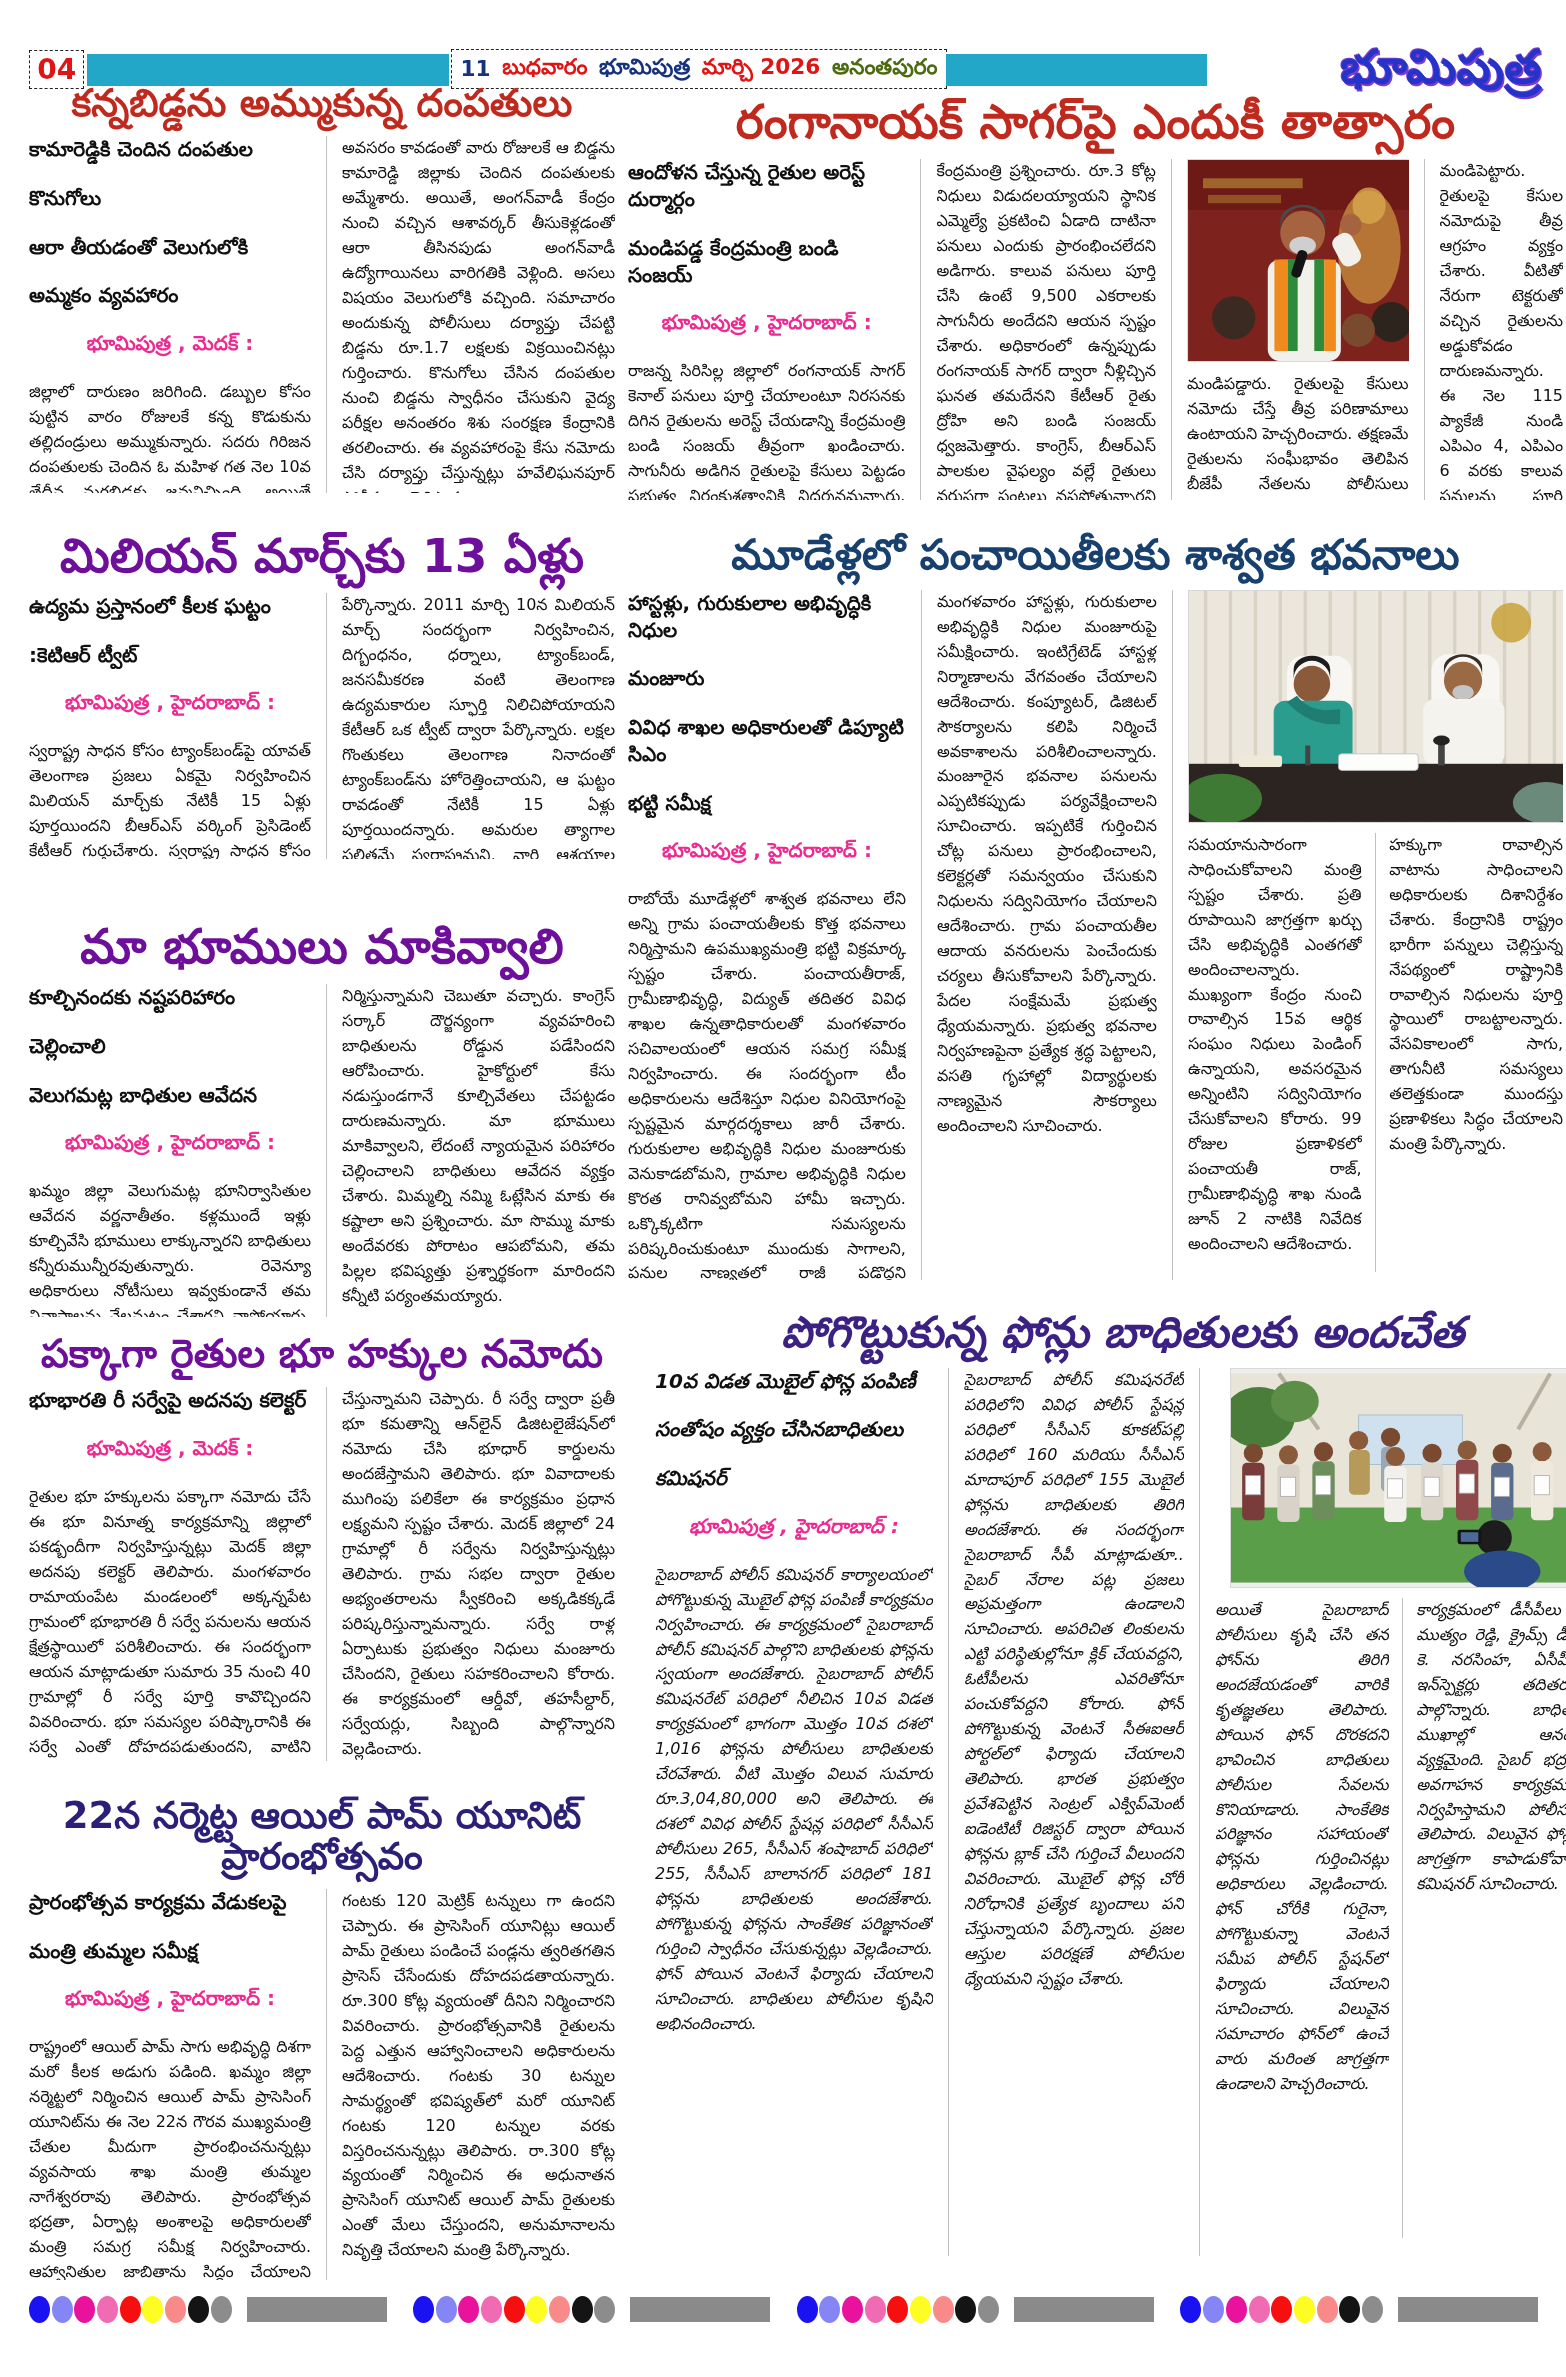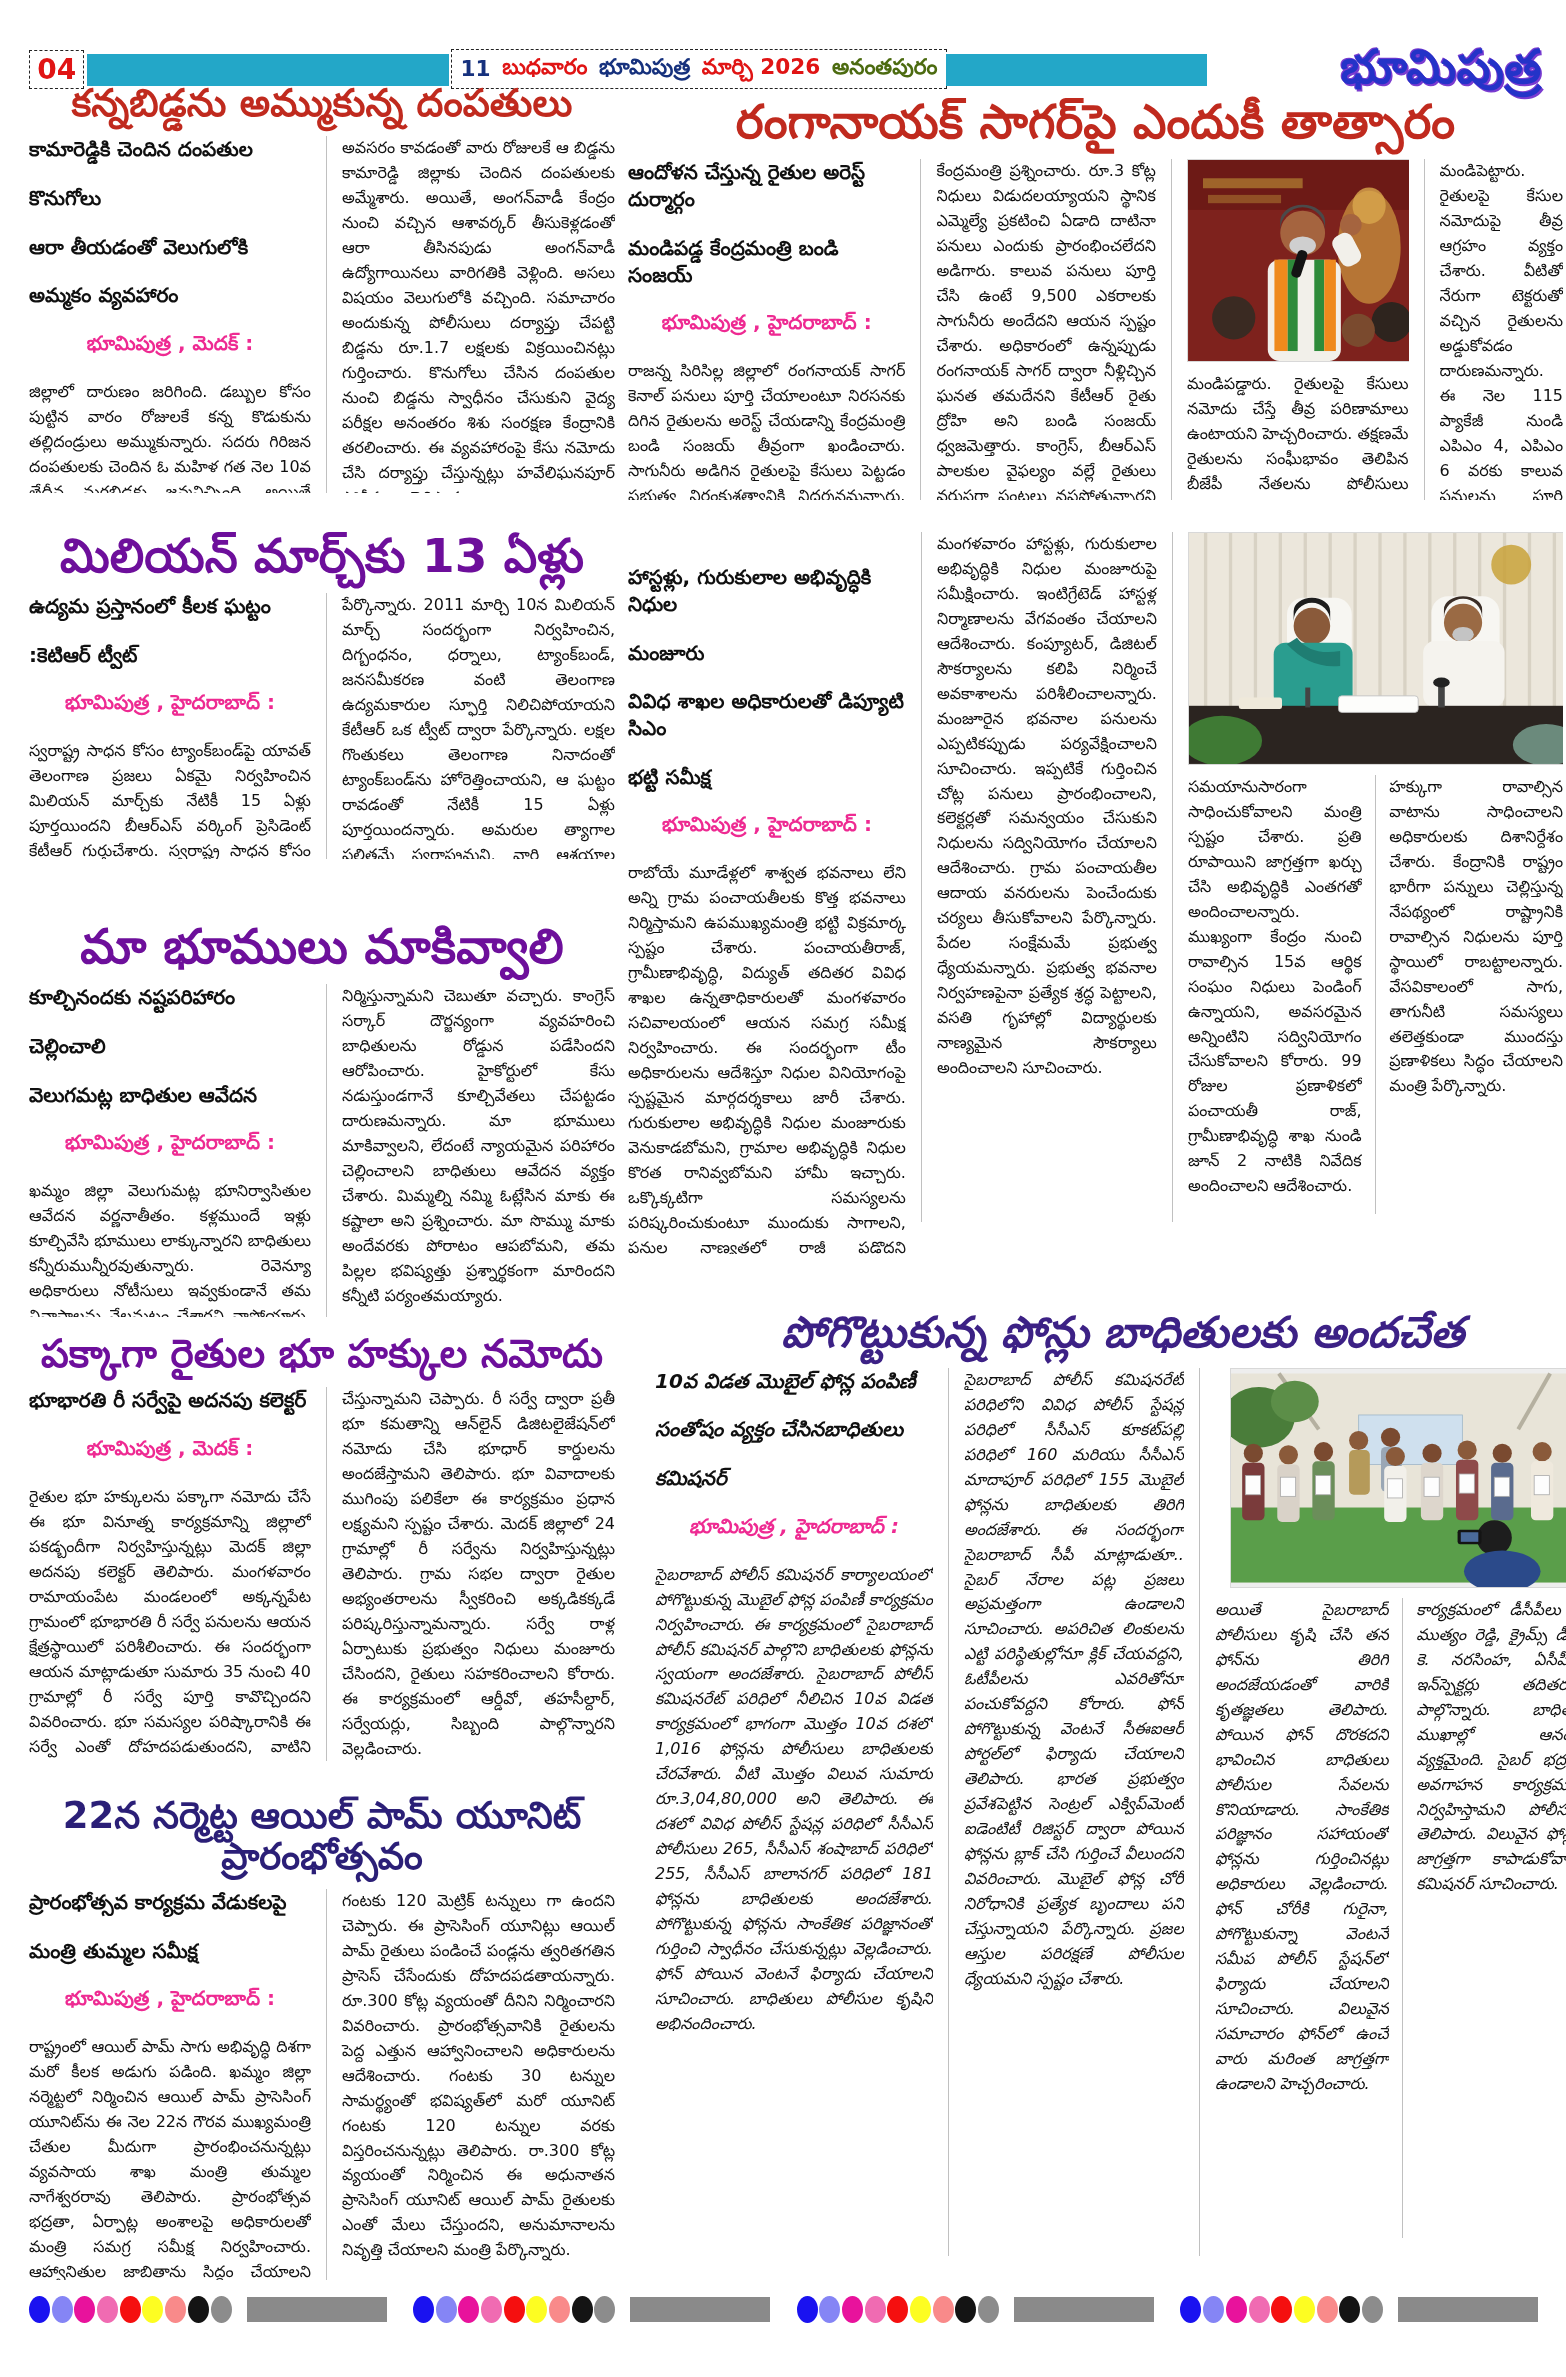--- a/index.html
+++ b/index.html
@@ -178,22 +178,23 @@
         </svg>
         <div class="body underphoto" style="height:125px;overflow:hidden;">మండిపడ్డారు. రైతులపై కేసులు నమోదు చేస్తే తీవ్ర పరిణామాలు ఉంటాయని హెచ్చరించారు. తక్షణమే రైతులను సంఘీభావం తెలిపిన బీజేపీ నేతలను పోలీసులు అదుపులోకి తీసుకున్నారు. రంగనాయక్ సాగర్ నుంచి కాలువ పనులను పూర్తి చేయాలని రైతులు కోరుతున్నారు.</div>
       </div>
       <div class="col" style="width:126px;height:341px;">
         <div class="body">మండిపెట్టారు. రైతులపై కేసుల నమోదుపై తీవ్ర ఆగ్రహం వ్యక్తం చేశారు. వీటితో నేరుగా టెక్టరుతో వచ్చిన రైతులను అడ్డుకోవడం దారుణమన్నారు. ఈ నెల 115 ప్యాకేజీ నుండి ఎపిఎం 4, ఎపిఎం 6 వరకు కాలువ పనులను పూర్తి చేయాలని గోరే నుంచి మంత్రి బండి సంజయ్ కుమార్ డిమాండ్ చేశారు.</div>
       </div>
     </div>
   </div>
 
   <div class="art" style="left:628px;top:532px;width:935px;height:769px;">
-    <div class="cols">
-      <div class="col nodiv" style="width:283px;height:690px;margin-top:32px;">
+    <h1 class="hl hl-navy" style="font-size:42px;">మూడేళ్లలో పంచాయితీలకు శాశ్వత భవనాలు</h1>
+    <div class="cols">
+      <div class="col nodiv" style="width:283px;height:690px;">
         <p class="subhead">హాస్టళ్లు, గురుకులాల అభివృద్ధికి నిధుల</p>
         <p class="subhead">మంజూరు</p>
         <p class="subhead">వివిధ శాఖల అధికారులతో డిప్యూటి సిఎం</p>
         <p class="subhead">భట్టి సమీక్ష</p>
         <p class="byline">భూమిపుత్ర , హైదరాబాద్ :</p>
         <div class="body">రాబోయే మూడేళ్లలో శాశ్వత భవనాలు లేని అన్ని గ్రామ పంచాయతీలకు కొత్త భవనాలు నిర్మిస్తామని ఉపముఖ్యమంత్రి భట్టి విక్రమార్క స్పష్టం చేశారు. పంచాయతీరాజ్, గ్రామీణాభివృద్ధి, విద్యుత్ తదితర వివిధ శాఖల ఉన్నతాధికారులతో మంగళవారం సచివాలయంలో ఆయన సమగ్ర సమీక్ష నిర్వహించారు. ఈ సందర్భంగా టీం అధికారులను ఆదేశిస్తూ నిధుల వినియోగంపై స్పష్టమైన మార్గదర్శకాలు జారీ చేశారు. గురుకులాల అభివృద్ధికి నిధుల మంజూరుకు వెనుకాడబోమని, గ్రామాల అభివృద్ధికి నిధుల కొరత రానివ్వబోమని హామీ ఇచ్చారు. ఒక్కొక్కటిగా సమస్యలను పరిష్కరించుకుంటూ ముందుకు సాగాలని, పనుల నాణ్యతలో రాజీ పడొద్దని అధికారులకు దిశానిర్దేశం చేశారు.</div>
       </div>
       <div class="col" style="width:224px;height:690px;">
         <div class="body">మంగళవారం హాస్టళ్లు, గురుకులాల అభివృద్ధికి నిధుల మంజూరుపై సమీక్షించారు. ఇంటిగ్రేటెడ్ హాస్టళ్ల నిర్మాణాలను వేగవంతం చేయాలని ఆదేశించారు. కంప్యూటర్, డిజిటల్ సౌకర్యాలను కలిపి నిర్మించే అవకాశాలను పరిశీలించాలన్నారు. మంజూరైన భవనాల పనులను ఎప్పటికప్పుడు పర్యవేక్షించాలని సూచించారు. ఇప్పటికే గుర్తించిన చోట్ల పనులు ప్రారంభించాలని, కలెక్టర్లతో సమన్వయం చేసుకుని నిధులను సద్వినియోగం చేయాలని ఆదేశించారు. గ్రామ పంచాయతీల ఆదాయ వనరులను పెంచేందుకు చర్యలు తీసుకోవాలని పేర్కొన్నారు. పేదల సంక్షేమమే ప్రభుత్వ ధ్యేయమన్నారు. ప్రభుత్వ భవనాల నిర్వహణపైనా ప్రత్యేక శ్రద్ధ పెట్టాలని, వసతి గృహాల్లో విద్యార్థులకు నాణ్యమైన సౌకర్యాలు అందించాలని సూచించారు.</div>
       </div>

